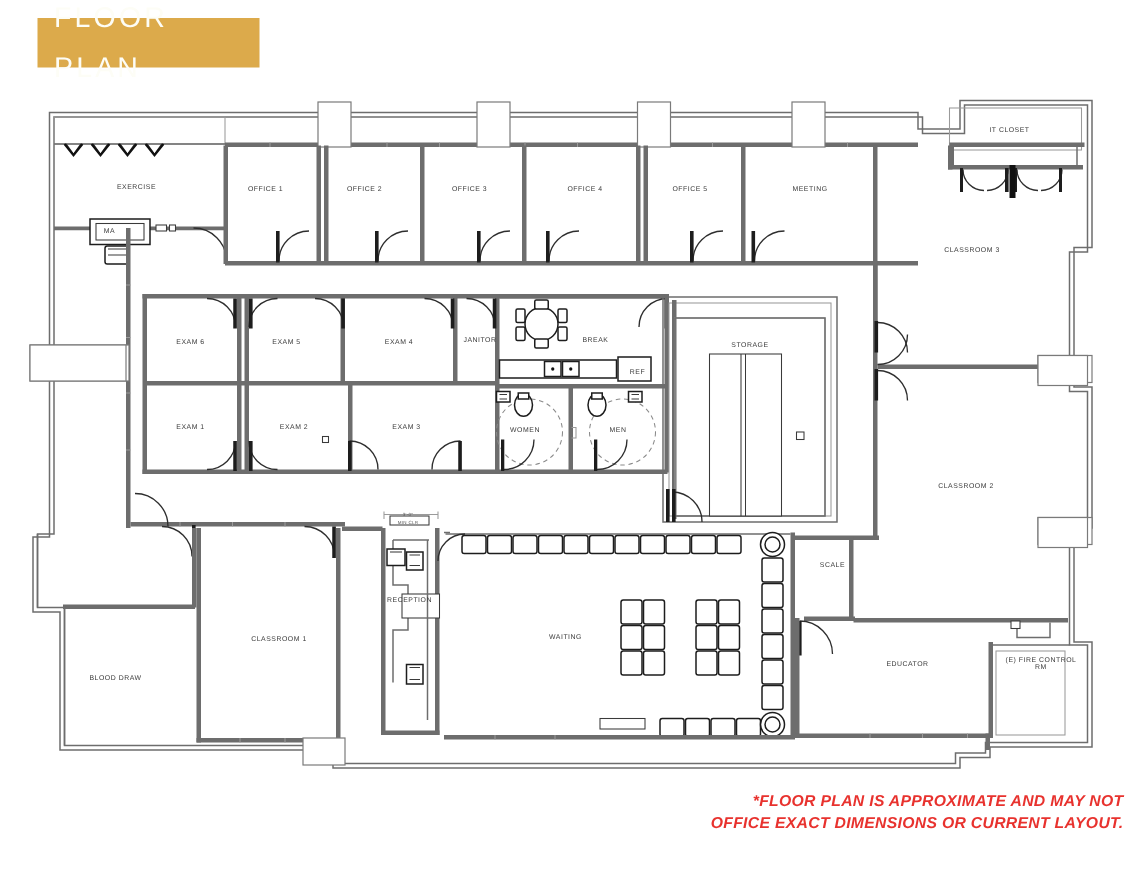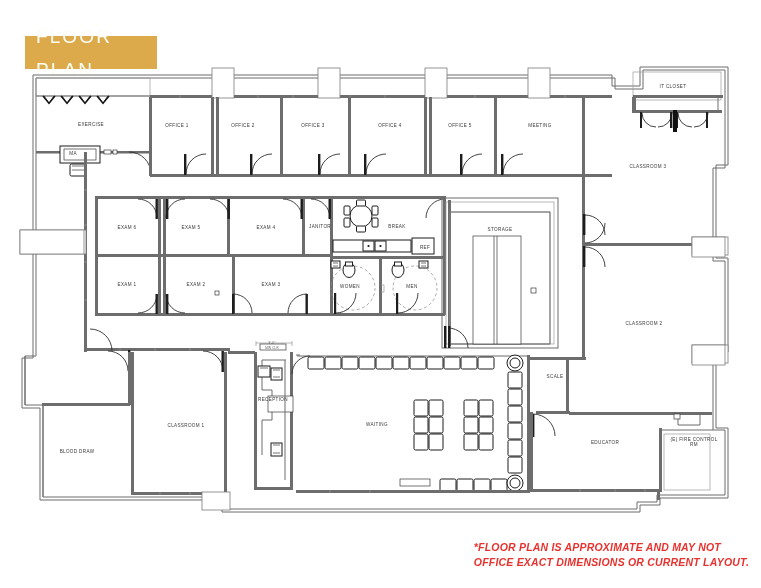--- a/index.html
+++ b/index.html
@@ -4,34 +4,34 @@
 <style>
   html,body{margin:0;padding:0;background:#ffffff;}
   body{
     width:761px;height:588px;position:relative;overflow:hidden;
     font-family:"Liberation Sans", sans-serif;
     color:#2b2b2b;
   }
   #plan-root{position:absolute;inset:0;}
   
   #title-banner{
-    position:absolute;left:25px;top:36px;width:132px;height:33px;
+    position:absolute;left:25px;top:12px;width:148px;height:33px;
     display:flex;align-items:center;
   }
   #title-banner .bar{
     position:absolute;inset:0;background:#dcaa4b;
   }
   #title-banner .txt{
     position:relative;color:#fdfdf6;font-size:19px;letter-spacing:2.1px;
     font-weight:400;padding-left:11px;line-height:33px;
     font-family:"Liberation Sans", sans-serif;
   }
   
   #disclaimer{
-    position:absolute;right:12px;bottom:18px;text-align:left;
+    position:absolute;right:12px;bottom:31px;text-align:right;
     color:#e8322e;font-style:italic;font-weight:bold;font-size:10.5px;
     line-height:15px;letter-spacing:.2px;
   }
   
   #plan-svg{position:absolute;left:0;top:0;}
   .wall{fill:none;stroke:#6d6d6d;stroke-width:1;}
   .wall-fill{fill:#6d6d6d;stroke:none;}
   .wall-hollow{fill:#ffffff;stroke:#7a7a7a;stroke-width:.8;}
   .door-swing{fill:none;stroke:#2e2e2e;stroke-width:.9;}
   .door-leaf{fill:#1d1d1d;stroke:none;}

